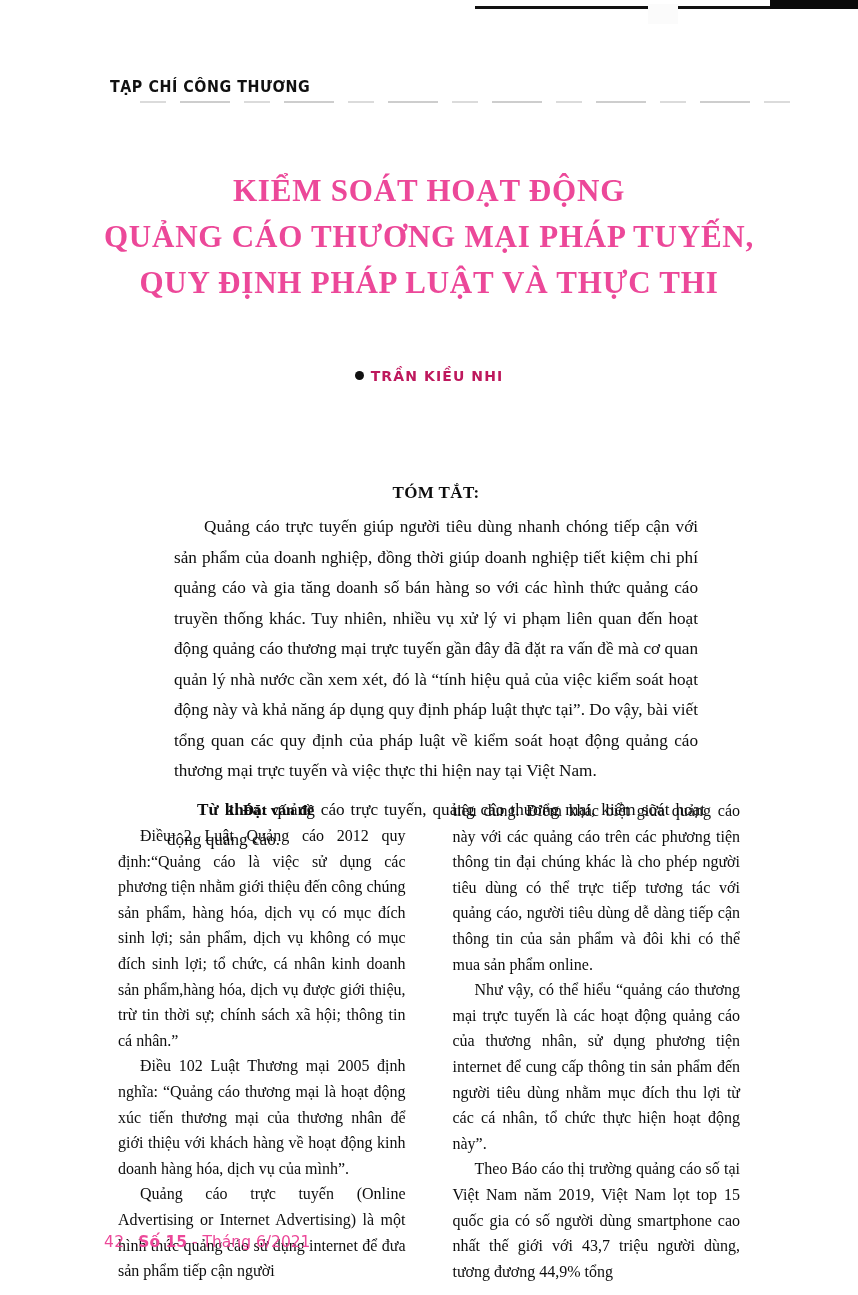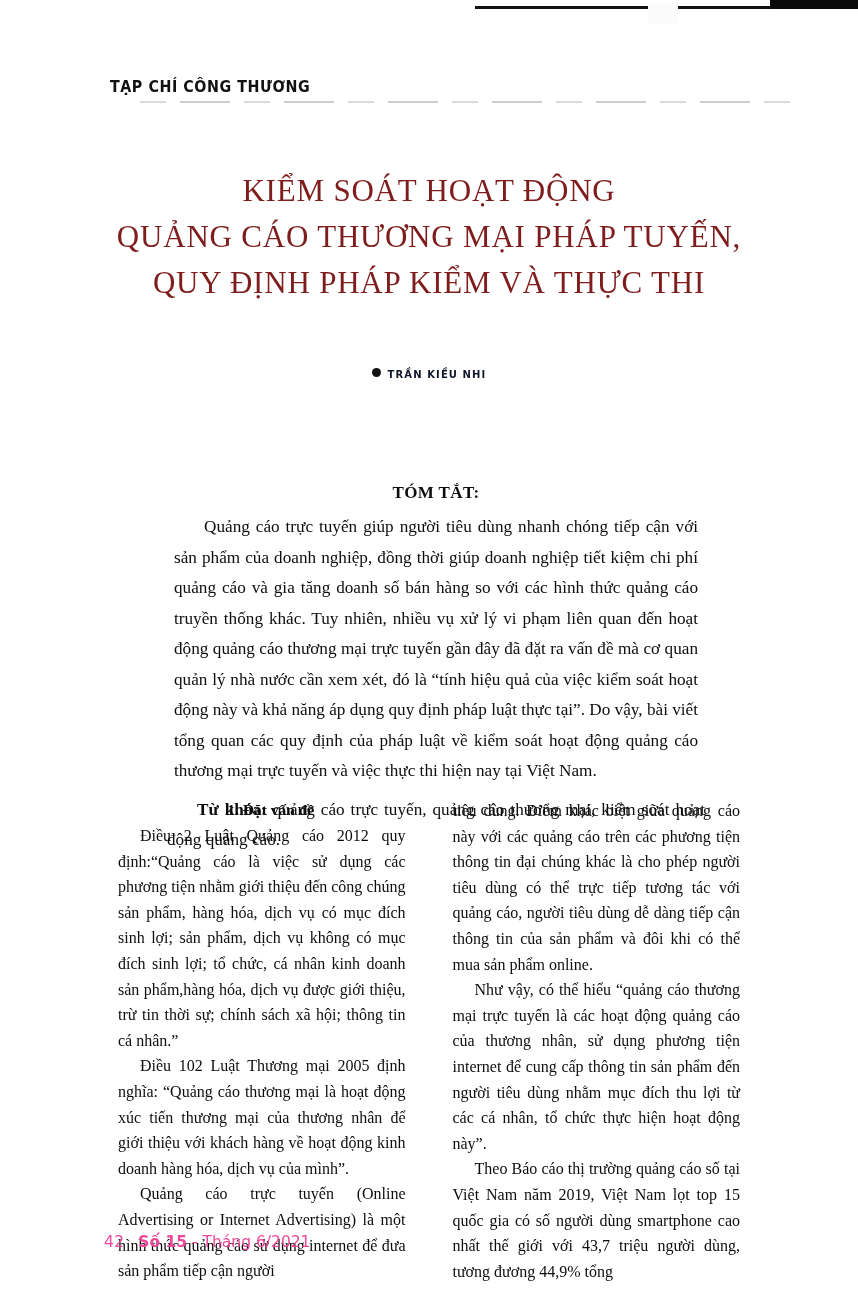--- a/index.html
+++ b/index.html
@@ -76,40 +76,40 @@
   
   .title-block {
     position: absolute;
     top: 168px;
     left: 60px;
     width: 738px;
     text-align: center;
   }
   .title-line {
     font-family: "Liberation Serif", "DejaVu Serif", serif;
-    font-weight: normal;
+    font-weight: bold;
     font-size: 31px;
     line-height: 46px;
     letter-spacing: 0.8px;
-    color: #7f1d1d;
+    color: #ec4899;
     white-space: nowrap;
   }
 
   
   .author-row {
     position: absolute;
     top: 368px;
     left: 0;
     width: 858px;
     text-align: center;
     font-family: "DejaVu Sans", sans-serif;
     font-weight: bold;
-    font-size: 10px;
+    font-size: 14px;
     letter-spacing: 1.1px;
-    color: #0f172a;
+    color: #be185d;
   }
   .author-bullet {
     display: inline-block;
     width: 9px;
     height: 9px;
     border-radius: 50%;
     background: #111111;
     margin-right: 7px;
     vertical-align: 1px;
   }
@@ -199,21 +199,21 @@
   <div class="scan-rule-thin"></div>
   <div class="scan-block"></div>
   <div class="scan-smudge"></div>
 
   <div class="masthead">TẠP CHÍ CÔNG THƯƠNG</div>
   <div class="masthead-rule"></div>
 
   <div class="title-block">
     <div class="title-line">KIỂM SOÁT HOẠT ĐỘNG</div>
     <div class="title-line">QUẢNG CÁO THƯƠNG MẠI PHÁP TUYẾN,</div>
-    <div class="title-line">QUY ĐỊNH PHÁP KIỂM VÀ THỰC THI</div>
+    <div class="title-line">QUY ĐỊNH PHÁP LUẬT VÀ THỰC THI</div>
   </div>
 
   <div class="author-row">
     <span class="author-bullet"></span><span>TRẦN KIỀU NHI</span>
   </div>
 
   <div class="abstract">
     <div class="abstract-heading">TÓM TẮT:</div>
     <p class="abstract-para">Quảng cáo trực tuyến giúp người tiêu dùng nhanh chóng tiếp cận với sản phẩm của doanh nghiệp, đồng thời giúp doanh nghiệp tiết kiệm chi phí quảng cáo và gia tăng doanh số bán hàng so với các hình thức quảng cáo truyền thống khác. Tuy nhiên, nhiều vụ xử lý vi phạm liên quan đến hoạt động quảng cáo thương mại trực tuyến gần đây đã đặt ra vấn đề mà cơ quan quản lý nhà nước cần xem xét, đó là “tính hiệu quả của việc kiểm soát hoạt động này và khả năng áp dụng quy định pháp luật thực tại”. Do vậy, bài viết tổng quan các quy định của pháp luật về kiểm soát hoạt động quảng cáo thương mại trực tuyến và việc thực thi hiện nay tại Việt Nam.</p>
     <p class="abstract-keywords"><span class="kw-label">Từ khóa:</span><span> quảng cáo trực tuyến, quảng cáo thương mại, kiểm soát hoạt động quảng cáo.</span></p>

